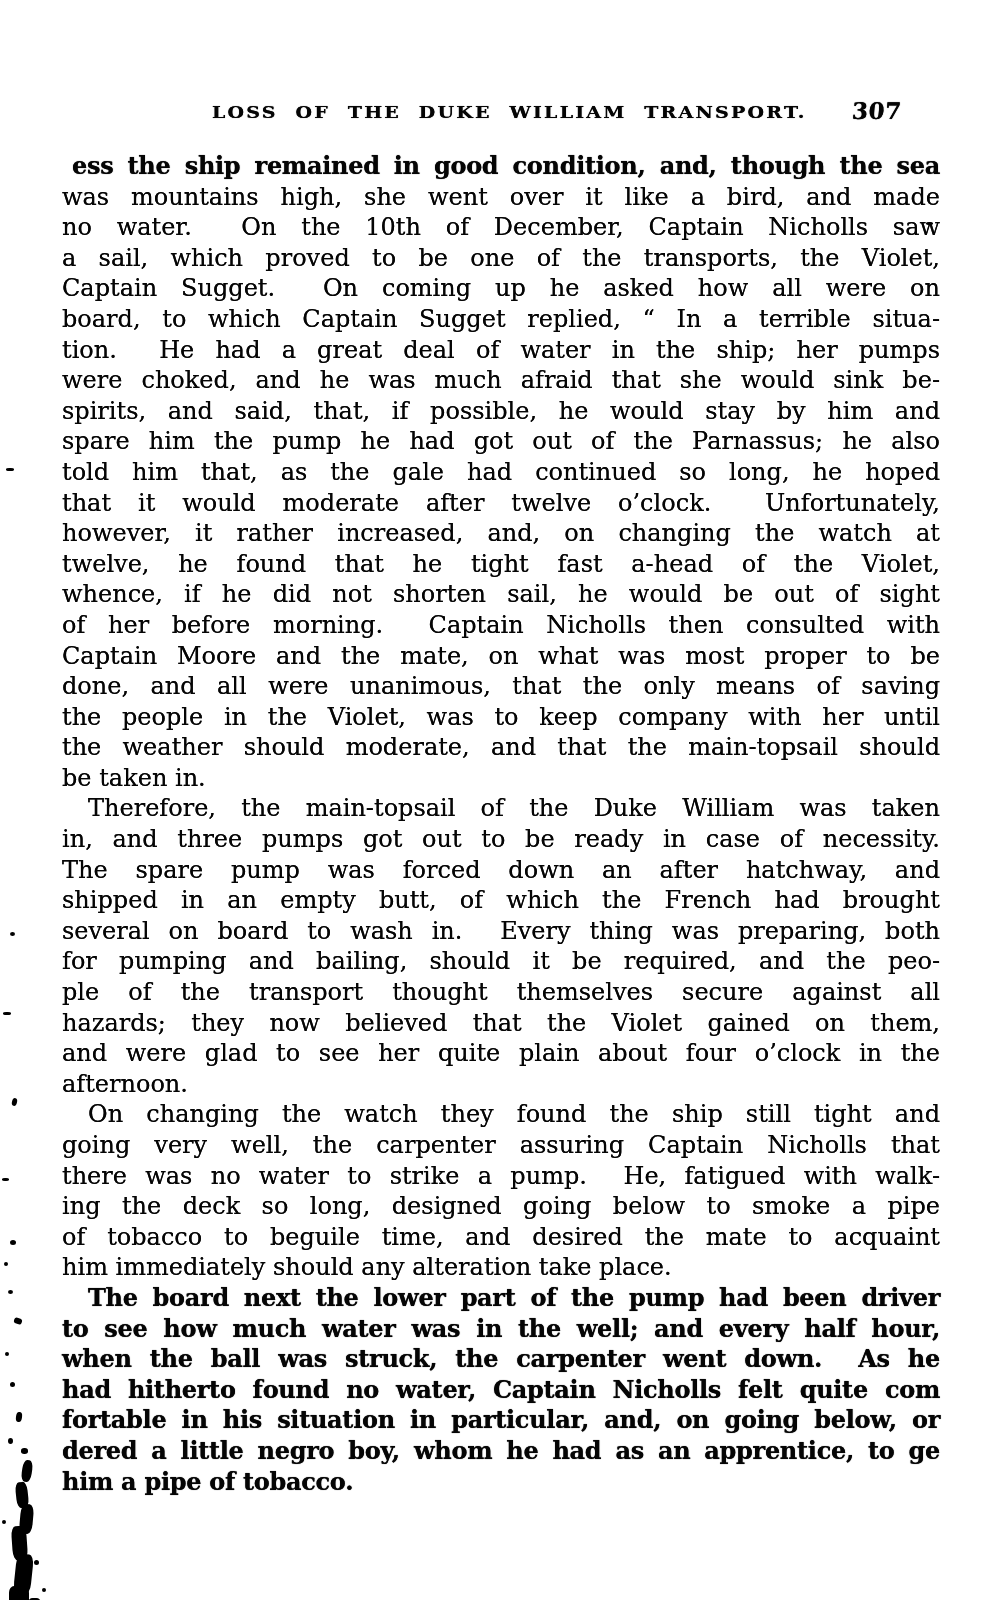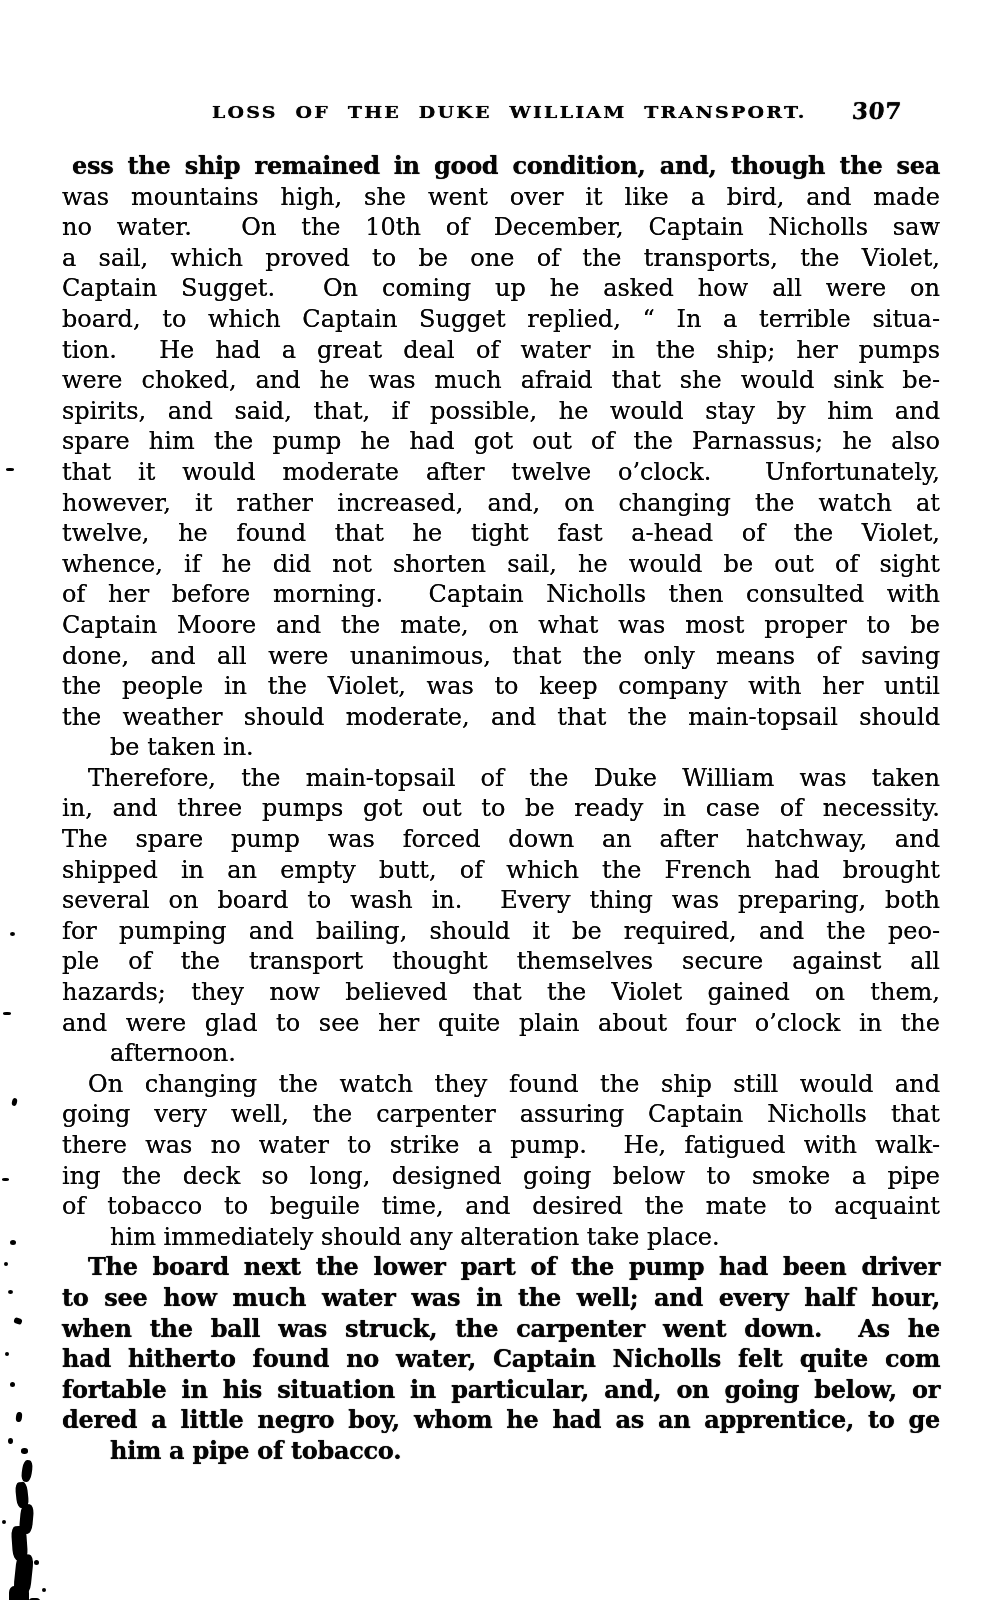--- a/index.html
+++ b/index.html
@@ -32,21 +32,21 @@
   .line {
     height:30.6px; line-height:30.6px;
     font-size:24px;
     text-align:justify;
     text-align-last:justify;
     text-shadow:0 0 0.55px rgba(0,0,0,0.85);
     overflow:visible;
   }
   .line.first  { text-indent:10px; }
   .line.indent { text-indent:26px; }
-  .line.short  { text-align-last:left;margin-left:48px; }
+  .line.short  { text-align-last:left; }
   .line.heavy  { font-weight:bold; letter-spacing:-0.3px; text-shadow:0 0 0.8px #000; }
   .ink {
     position:absolute; background:#000;
   }
 </style>
 </head>
 <body>
 
 <div class="page">
 
@@ -58,41 +58,42 @@
       <div class="line first heavy">ess the ship remained in good condition, and, though the sea</div>
       <div class="line">was mountains high, she went over it like a bird, and made</div>
       <div class="line">no water.&nbsp; On the 10th of December, Captain Nicholls saw</div>
       <div class="line">a sail, which proved to be one of the transports, the Violet,</div>
       <div class="line">Captain Sugget.&nbsp; On coming up he asked how all were on</div>
       <div class="line">board, to which Captain Sugget replied, “ In a terrible situa-</div>
       <div class="line">tion.&nbsp; He had a great deal of water in the ship; her pumps</div>
       <div class="line">were choked, and he was much afraid that she would sink be-</div>
       <div class="line">spirits, and said, that, if possible, he would stay by him and</div>
       <div class="line">spare him the pump he had got out of the Parnassus; he also</div>
+      <div class="line">told him that, as the gale had continued so long, he hoped</div>
       <div class="line">that it would moderate after twelve o’clock.&nbsp; Unfortunately,</div>
       <div class="line">however, it rather increased, and, on changing the watch at</div>
       <div class="line">twelve, he found that he tight fast a-head of the Violet,</div>
       <div class="line">whence, if he did not shorten sail, he would be out of sight</div>
       <div class="line">of her before morning.&nbsp; Captain Nicholls then consulted with</div>
       <div class="line">Captain Moore and the mate, on what was most proper to be</div>
       <div class="line">done, and all were unanimous, that the only means of saving</div>
       <div class="line">the people in the Violet, was to keep company with her until</div>
       <div class="line">the weather should moderate, and that the main-topsail should</div>
       <div class="line short">be taken in.</div>
       <div class="line indent">Therefore, the main-topsail of the Duke William was taken</div>
       <div class="line">in, and three pumps got out to be ready in case of necessity.</div>
       <div class="line">The spare pump was forced down an after hatchway, and</div>
       <div class="line">shipped in an empty butt, of which the French had brought</div>
       <div class="line">several on board to wash in.&nbsp; Every thing was preparing, both</div>
       <div class="line">for pumping and bailing, should it be required, and the peo-</div>
       <div class="line">ple of the transport thought themselves secure against all</div>
       <div class="line">hazards; they now believed that the Violet gained on them,</div>
       <div class="line">and were glad to see her quite plain about four o’clock in the</div>
       <div class="line short">afternoon.</div>
-      <div class="line indent">On changing the watch they found the ship still would and</div>
+      <div class="line indent">On changing the watch they found the ship still tight and</div>
       <div class="line">going very well, the carpenter assuring Captain Nicholls that</div>
       <div class="line">there was no water to strike a pump.&nbsp; He, fatigued with walk-</div>
       <div class="line">ing the deck so long, designed going below to smoke a pipe</div>
       <div class="line">of tobacco to beguile time, and desired the mate to acquaint</div>
       <div class="line short">him immediately should any alteration take place.</div>
       <div class="line indent heavy">The board next the lower part of the pump had been driver</div>
       <div class="line heavy">to see how much water was in the well; and every half hour,</div>
       <div class="line heavy">when the ball was struck, the carpenter went down.&nbsp; As he</div>
       <div class="line heavy">had hitherto found no water, Captain Nicholls felt quite com</div>
       <div class="line heavy">fortable in his situation in particular, and, on going below, or</div>

